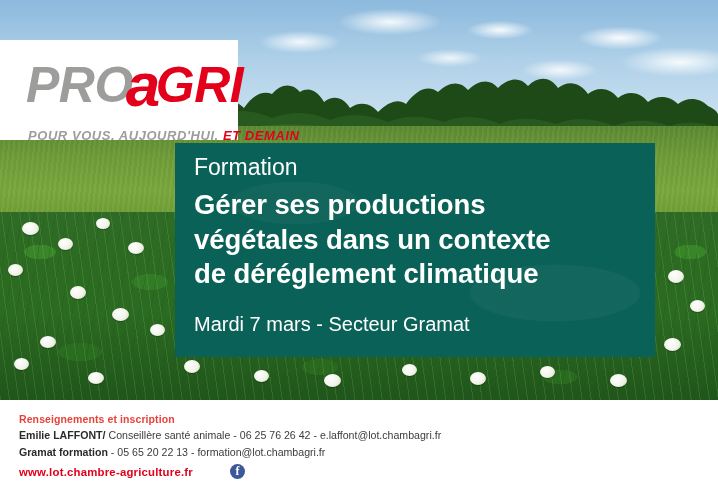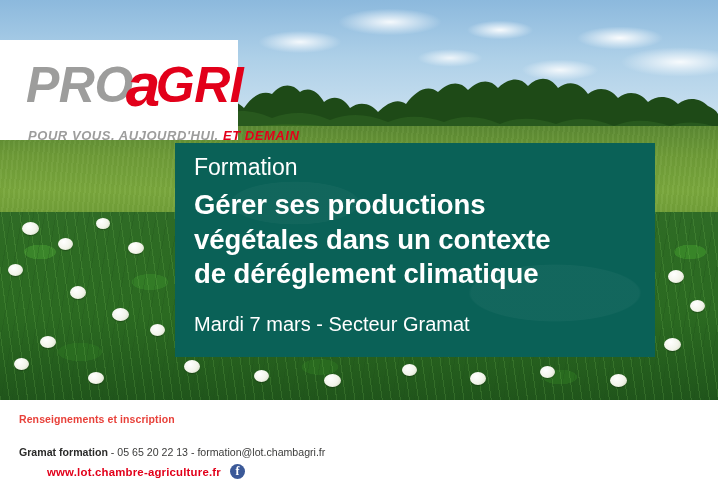--- a/index.html
+++ b/index.html
@@ -203,21 +203,20 @@
     white-space: nowrap;
   }
   .f-line1 b, .f-line2 b { font-weight: bold; color: #2b2b2a; }
   .f-url {
     position: absolute;
     left: 19px; top: 66px;
     color: #e2001a;
     font-size: 11.4px;
     font-weight: bold;
     letter-spacing: 0.2px;
-    margin-left: 28px;
   }
   .fb {
     position: absolute;
     left: 230px; top: 64px;
     width: 15px; height: 15px;
     border-radius: 50%;
     background: #3b5998;
     color: #ffffff;
     font-size: 12px;
     font-weight: bold;
@@ -310,19 +309,20 @@
     <div class="headline">
       <div>Gérer ses productions</div>
       <div>végétales dans un contexte</div>
       <div>de déréglement climatique</div>
     </div>
     <div class="subline">Mardi 7 mars - Secteur Gramat</div>
   </div>
 
   <div class="footer">
     <div class="f-title">Renseignements et inscription</div>
+    <div class="f-line1"><b>Emilie LAFFONT/</b><span> Conseillère santé animale - 06 25 76 26 42 - e.laffont@lot.chambagri.fr</span></div>
     <div class="f-line2"><b>Gramat formation</b><span> - 05 65 20 22 13 - formation@lot.chambagri.fr</span></div>
     <div class="f-url">www.lot.chambre-agriculture.fr</div>
     <div class="fb">f</div>
 
   </div>
 
 </div>
 
 </body></html>

